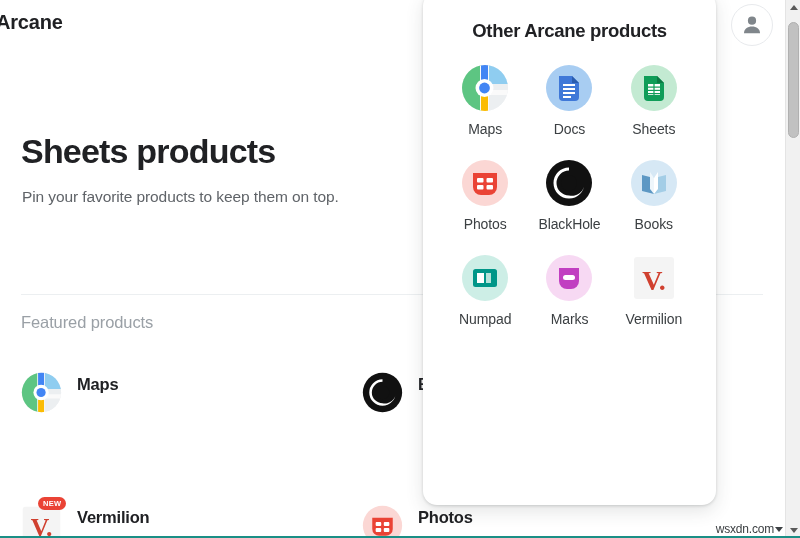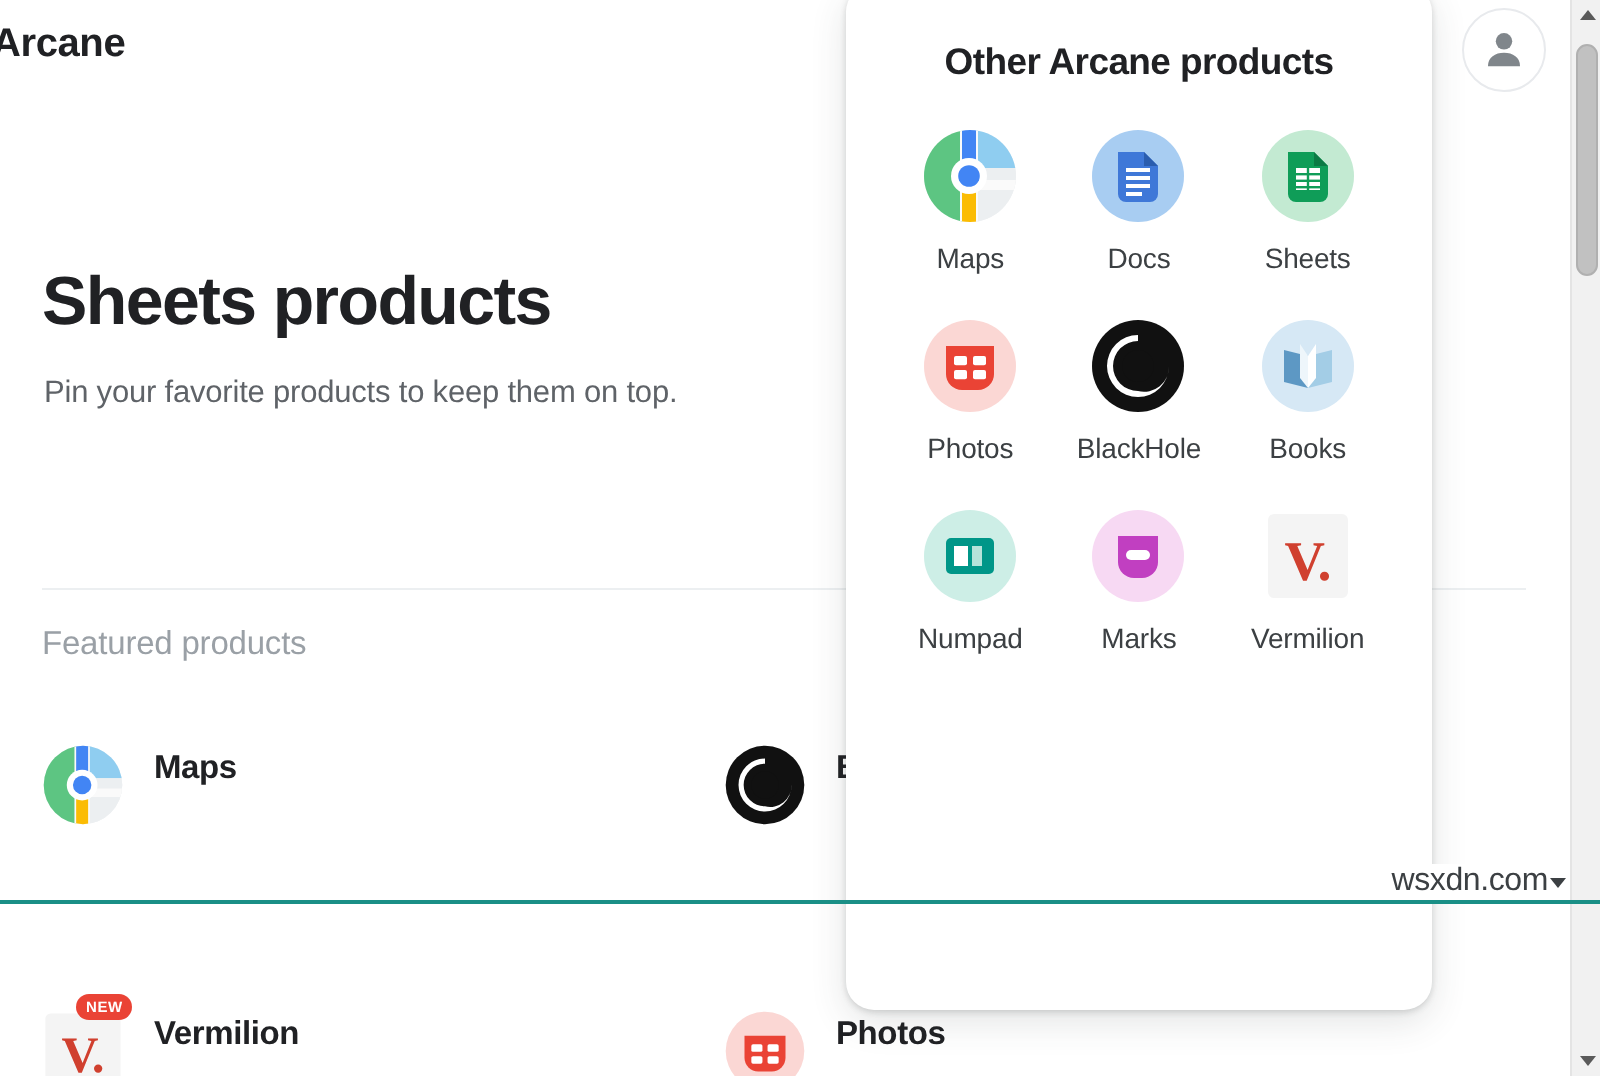--- a/index.html
+++ b/index.html
@@ -3,21 +3,21 @@
 <meta charset="utf-8">
 <style>
   * { box-sizing: border-box; margin: 0; padding: 0; }
   html, body {
     width: 800px; height: 538px;
     overflow: hidden;
     background: #ffffff;
     font-family: "Liberation Sans", sans-serif;
     -webkit-font-smoothing: antialiased;
   }
-  #root { position: relative; width: 800px; height: 452px; background: #fff; }
+  #root { position: relative; width: 800px; height: 538px; background: #fff; }
 
   
   .page { position: absolute; inset: 0; width: 785px; height: 538px; overflow: hidden; }
 
   .brand {
     position: absolute; left: -4px; top: 11px;
     font-size: 20px; font-weight: 700; color: #202124;
     letter-spacing: -0.2px;
   }
 
@@ -131,21 +131,21 @@
   }
   .gitem .gico { width: 48px; height: 48px; position: relative; }
   .gitem .glabel {
     margin-top: 9px; font-size: 14px; color: #3c4043;
     letter-spacing: -0.1px; line-height: 16px; white-space: nowrap;
   }
 
   
   .watermark {
     position: absolute; right: 17px; bottom: 2px;
-    font-size: 16px; color: #3c4043; letter-spacing: -0.2px;
+    font-size: 12px; color: #3c4043; letter-spacing: -0.2px;
     z-index: 40; background: #fff; padding-left: 4px;
   }
   .wm-tri {
     display: inline-block; width: 0; height: 0; margin-left: 1px;
     border-left: 4px solid transparent; border-right: 4px solid transparent;
     border-top: 5px solid #3c4043; vertical-align: 1px;
   }
   .teal-edge {
     position: absolute; left: 0; bottom: 0; width: 800px; height: 2px;
     background: #1a8f86; z-index: 45;

